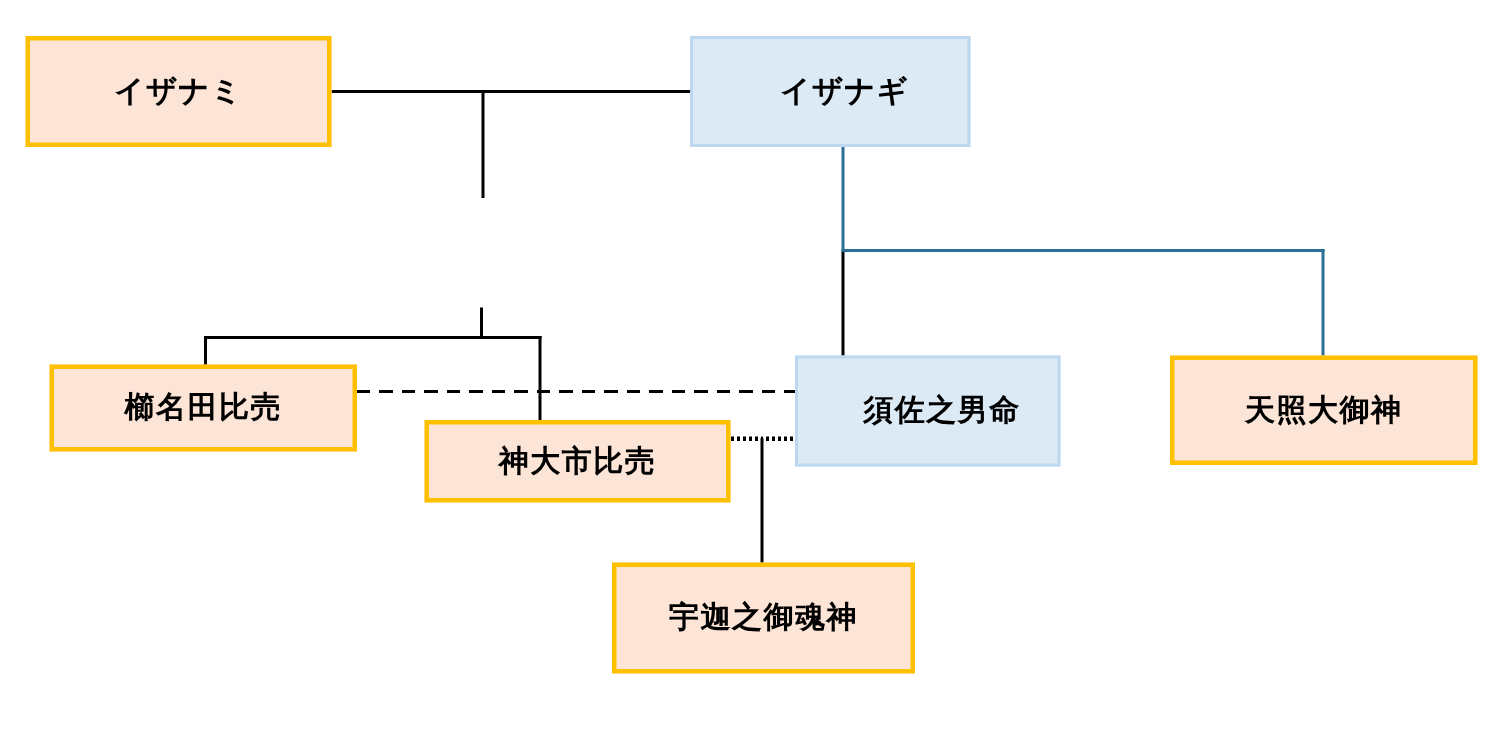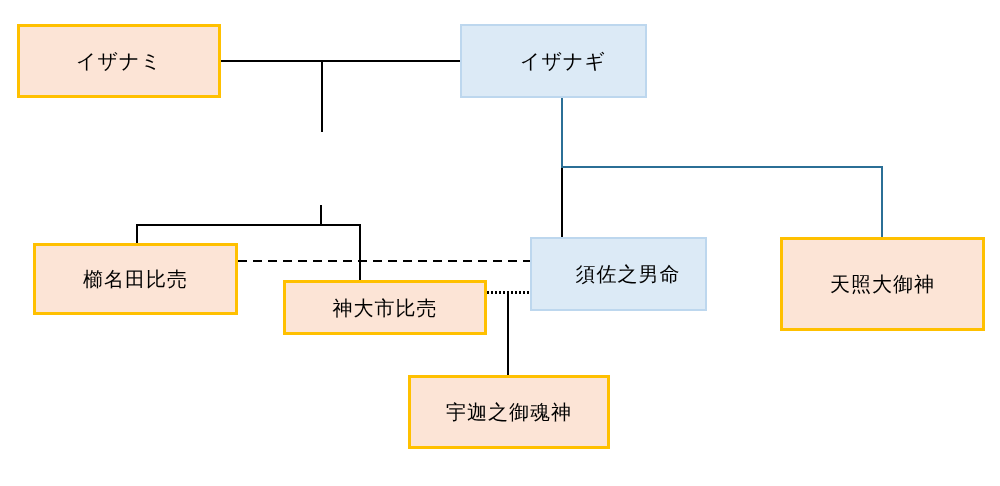--- a/index.html
+++ b/index.html
@@ -9,43 +9,43 @@
     --bg:#FFFFFF;
   }
   html,body{margin:0;padding:0;background:var(--bg);}
   .canvas{
     position:relative;width:1000px;height:486px;background:var(--bg);
     font-family:"Liberation Sans","DejaVu Sans",sans-serif;overflow:hidden;
   }
   .node{
     position:absolute;box-sizing:border-box;
     display:flex;align-items:center;justify-content:center;
-    font-weight:400;font-size:20px;color:#000;letter-spacing:1px;
+    font-weight:700;font-size:20px;color:#000;letter-spacing:1px;
     text-align:center;line-height:1;
   }
   .node.peach{background:var(--peach-fill);border:3px solid var(--peach-border);}
   .node.blue{background:var(--blue-fill);border:2px solid var(--blue-border);padding-left:19px;}
   .edge{position:absolute;}
   .edge.h{height:2px;background:var(--line);}
   .edge.v{width:2px;background:var(--line);}
   .edge.accent{background:var(--line-accent);}
   .edge.dashed{
     height:2px;background:repeating-linear-gradient(90deg,var(--line) 0 9px,transparent 9px 15px);
   }
   .edge.dotted{
     height:3px;background:repeating-linear-gradient(90deg,var(--line) 0 2px,transparent 2px 4px);
   }
   
   #n-izanami{left:17px;top:24px;width:204px;height:74px;}
   #n-izanagi{left:460px;top:24px;width:187px;height:74px;}
   #n-oyamatsumi{left:221px;top:131px;width:202px;height:74px;}
-  #n-kushinadahime{left:33px;top:243px;width:205px;height:72px;}
+  #n-kushinadahime{left:33px;top:243px;width:205px;height:58px;}
   #n-kamuoichihime{left:283px;top:280px;width:204px;height:55px;}
   #n-susanoo{left:530px;top:237px;width:177px;height:74px;}
-  #n-amaterasu{left:780px;top:237px;width:205px;height:94px;}
+  #n-amaterasu{left:780px;top:237px;width:205px;height:73px;}
   #n-ukanomitama{left:408px;top:375px;width:202px;height:74px;}
 </style>
 </head>
 <body>
 
 <div class="canvas">
 
   <div class="edge h" style="left:221px;top:60px;width:241px;"></div>
   <div class="edge v" style="left:321px;top:61px;height:71px;"></div>
 

